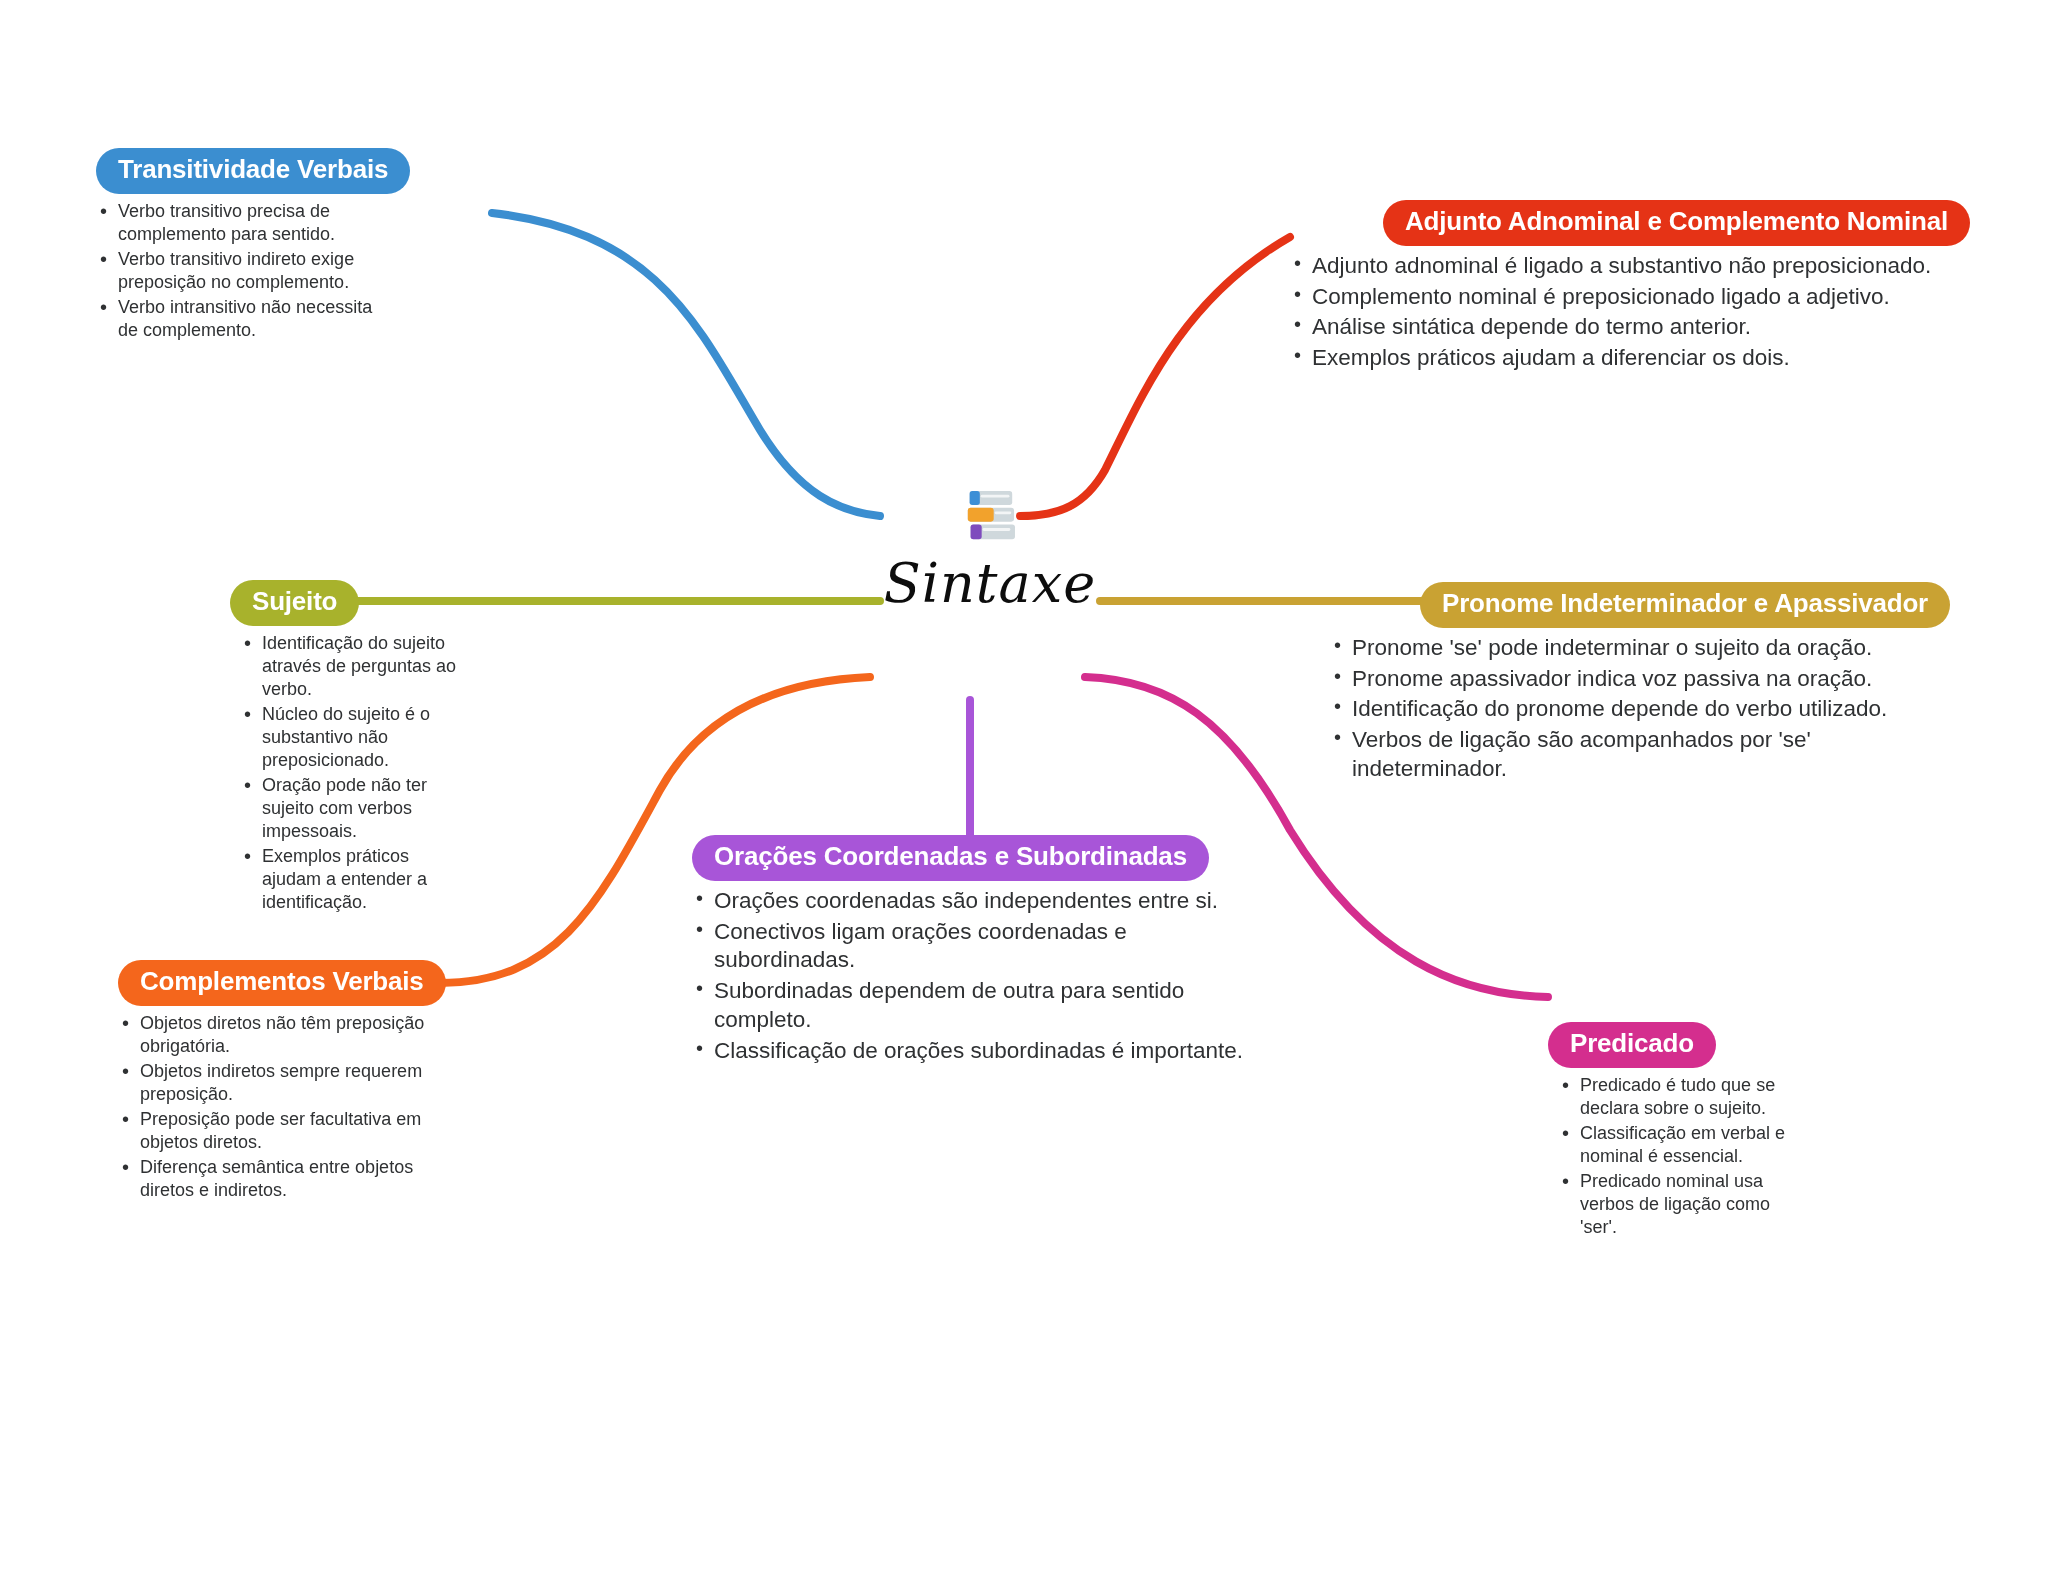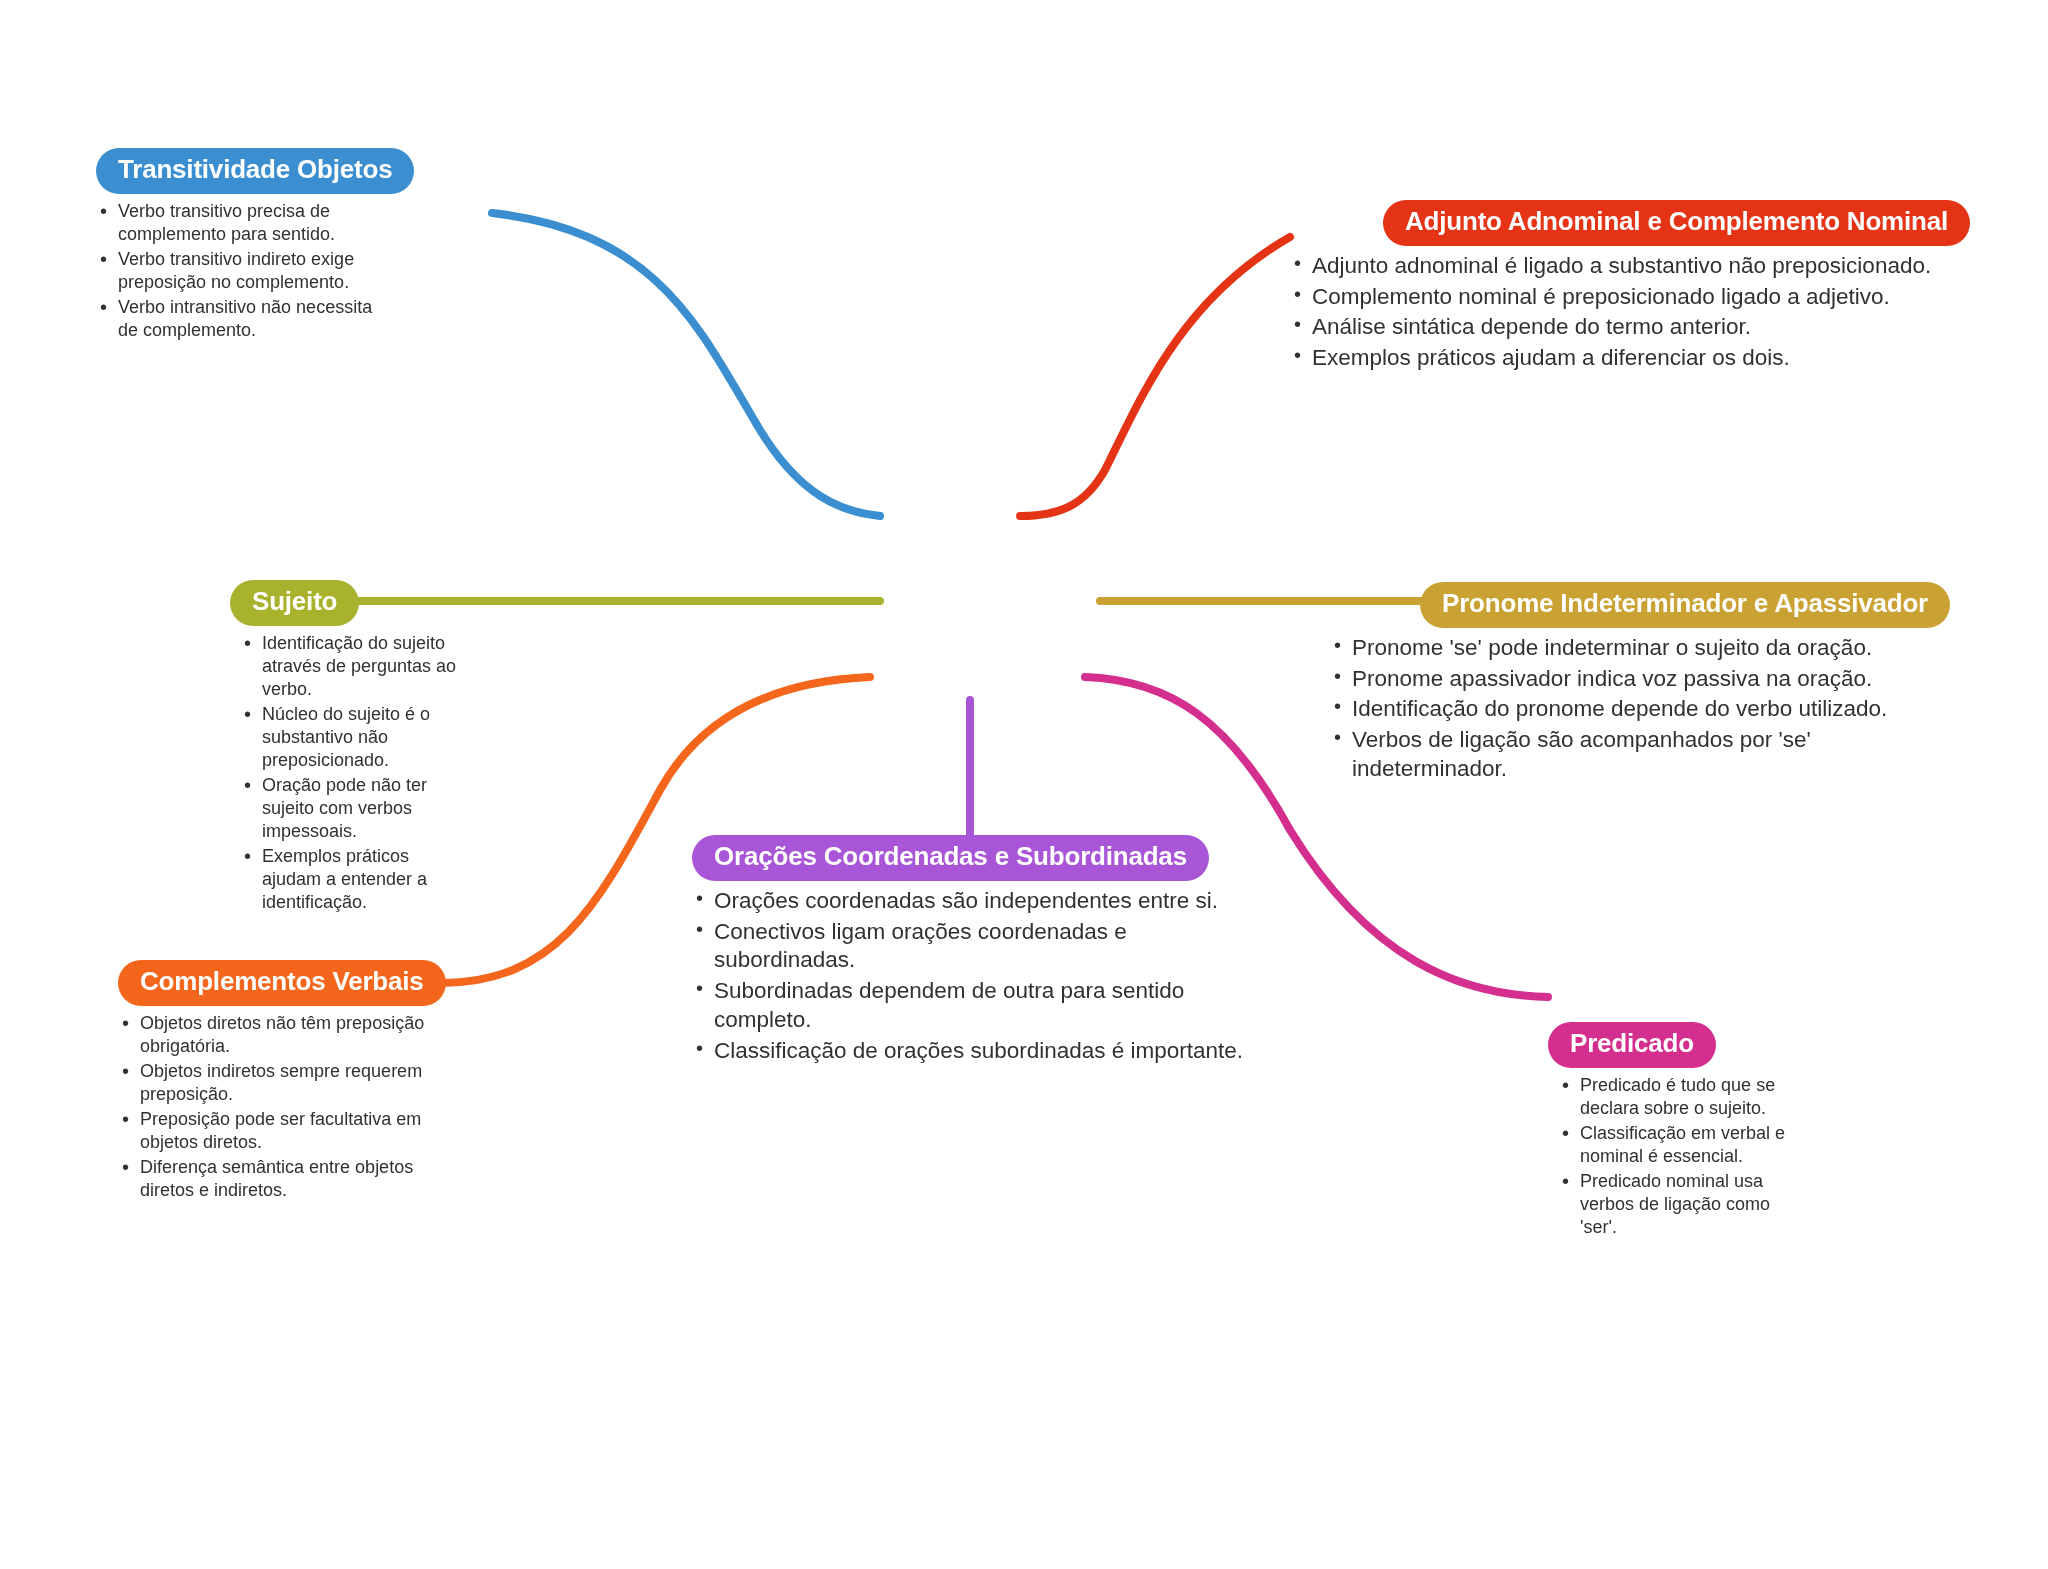--- a/index.html
+++ b/index.html
@@ -127,24 +127,41 @@
 
     <path d="M 1100 601 L 1700 601" fill="none" stroke="#c9a233" stroke-width="8" stroke-linecap="round"></path>
 
     <path d="M 440 983 C 560 983 600 900 660 790 C 710 700 800 680 870 677" fill="none" stroke="#f4661c" stroke-width="8" stroke-linecap="round"></path>
 
     <path d="M 970 700 L 970 855" fill="none" stroke="#a855d8" stroke-width="8" stroke-linecap="round"></path>
 
     <path d="M 1085 677 C 1170 680 1230 720 1290 830 C 1370 960 1460 995 1548 997" fill="none" stroke="#d42e8e" stroke-width="8" stroke-linecap="round"></path>
   </svg>
 
+  <div class="center-node">
+    <svg class="books-icon" viewBox="0 0 80 80" xmlns="http://www.w3.org/2000/svg">
+
+      <rect x="18" y="12" width="46" height="15" rx="3" fill="#cfd8dc"></rect>
+      <rect x="18" y="12" width="11" height="15" rx="3" fill="#3d8fd6"></rect>
+      <rect x="30" y="16" width="31" height="3" rx="1.5" fill="#ffffff" opacity="0.75"></rect>
+
+      <rect x="16" y="30" width="50" height="15" rx="3" fill="#cfd8dc"></rect>
+      <rect x="16" y="30" width="28" height="15" rx="3" fill="#f2a22c"></rect>
+      <rect x="45" y="34" width="18" height="3" rx="1.5" fill="#ffffff" opacity="0.75"></rect>
+
+      <rect x="19" y="48" width="48" height="16" rx="3" fill="#cfd8dc"></rect>
+      <rect x="19" y="48" width="12" height="16" rx="3" fill="#7e4bbd"></rect>
+      <rect x="32" y="52" width="30" height="3" rx="1.5" fill="#ffffff" opacity="0.75"></rect>
+    </svg>
+    <div class="center-title">Sintaxe</div>
+  </div>
 
   <div class="branch" id="branch-transitividade">
     <div class="pill-row">
-      <span class="pill" style="background:#3b8ed0">Transitividade Objetos</span>
+      <span class="pill" style="background:#3b8ed0">Transitividade Verbais</span>
     </div>
     <ul class="bullets">
       <li>Verbo transitivo precisa de complemento para sentido.</li>
       <li>Verbo transitivo indireto exige preposição no complemento.</li>
       <li>Verbo intransitivo não necessita de complemento.</li>
     </ul>
   </div>
 
   <div class="branch" id="branch-adjunto">
     <div class="pill-row right">

